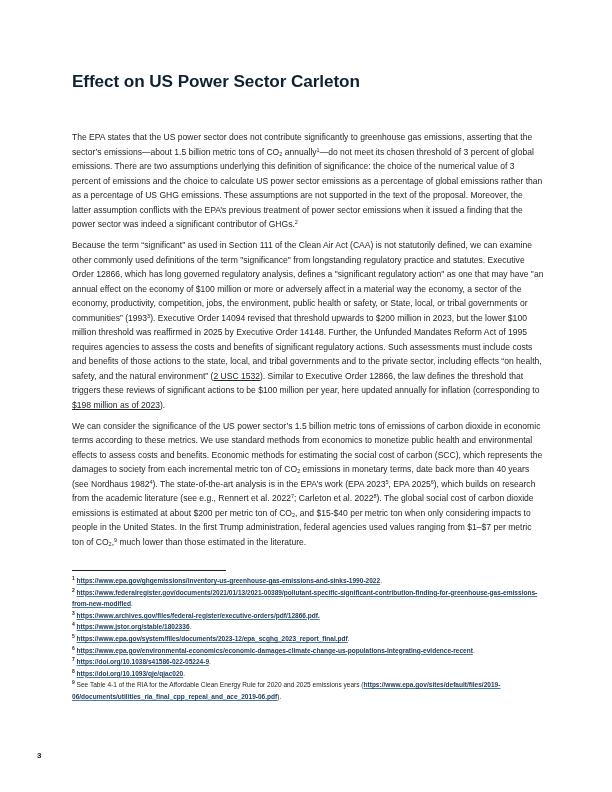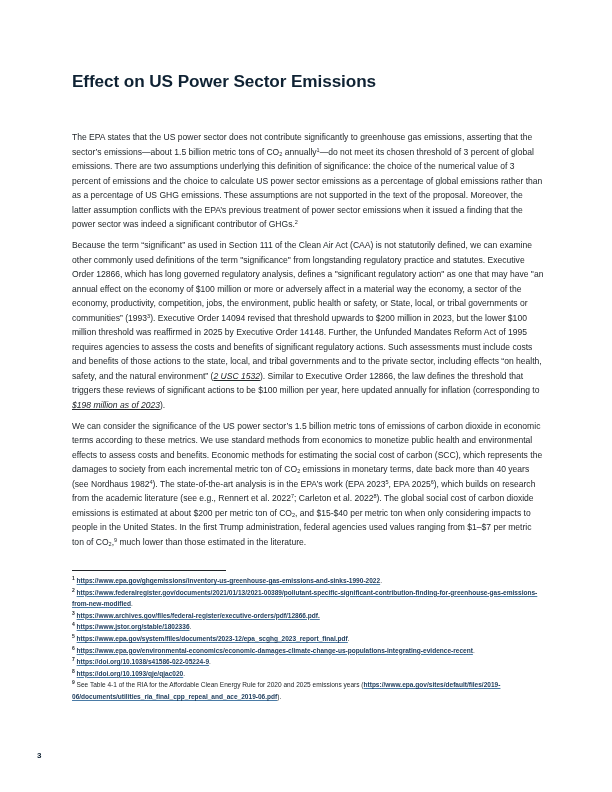--- a/index.html
+++ b/index.html
@@ -6,33 +6,33 @@
   body { width: 612px; height: 792px; position: relative; overflow: hidden;
          font-family: "Liberation Sans", sans-serif; color: #1f2328; }
   .page { position: absolute; left: 72px; top: 0; width: 470px; }
   h1 { position: absolute; top: 71px; left: 0; margin: 0; font-size: 17.2px; font-weight: 700;
        color: #0f2233; letter-spacing: -0.1px; white-space: nowrap; }
   .body-text { position: absolute; top: 130px; left: 0; width: 472px; font-size: 8.55px;
                line-height: 14.5px; color: #22272b; }
   .body-text p { margin: 0 0 6.5px 0; }
   sup { font-size: 5.5px; vertical-align: 3.2px; line-height: 0; }
   sub { font-size: 5.5px; vertical-align: -1.2px; line-height: 0; }
-  a.inl { color: #22272b; text-decoration: underline; font-style: italic; }
+  a.inl { color: #22272b; text-decoration: underline; }
   .rule { position: absolute; top: 570px; left: 0; width: 154px; border-top: 1px solid #1f2328; }
   .notes { position: absolute; top: 575px; left: 0; width: 470px; font-size: 6.55px; line-height: 11.6px; color: #22272b; }
   .note { margin: 0; }
   .note a { color: #1b3a5a; font-weight: 700; text-decoration: underline; text-decoration-color: #4a7ba6; }
   .note sup { font-size: 5px; vertical-align: 2.6px; font-weight: 700; }
   .pagenum { position: absolute; left: 37px; top: 751px; font-size: 8px; font-weight: 700; color: #0f2233; }
 </style>
 </head>
 <body>
 
 <div class="page">
-  <h1>Effect on US Power Sector Emissions</h1>
+  <h1>Effect on US Power Sector Carleton</h1>
 
   <div class="body-text">
     <p><span>The EPA states that the US power sector does not contribute significantly to greenhouse gas emissions, asserting that the sector’s emissions—about 1.5 billion metric tons of CO</span><sub>2</sub><span> annually</span><sup>1</sup><span>—do not meet its chosen threshold of 3 percent of global emissions. There are two assumptions underlying this definition of significance: the choice of the numerical value of 3 percent of emissions and the choice to calculate US power sector emissions as a percentage of global emissions rather than as a percentage of US GHG emissions. These assumptions are not supported in the text of the proposal. Moreover, the latter assumption conflicts with the EPA’s previous treatment of power sector emissions when it issued a finding that the power sector was indeed a significant contributor of GHGs.</span><sup>2</sup></p>
 
     <p><span>Because the term “significant” as used in Section 111 of the Clean Air Act (CAA) is not statutorily defined, we can examine other commonly used definitions of the term "significance" from longstanding regulatory practice and statutes. Executive Order 12866, which has long governed regulatory analysis, defines a "significant regulatory action" as one that may have "an annual effect on the economy of $100 million or more or adversely affect in a material way the economy, a sector of the economy, productivity, competition, jobs, the environment, public health or safety, or State, local, or tribal governments or communities” (1993</span><sup>3</sup><span>). Executive Order 14094 revised that threshold upwards to $200 million in 2023, but the lower $100 million threshold was reaffirmed in 2025 by Executive Order 14148. Further, the Unfunded Mandates Reform Act of 1995 requires agencies to assess the costs and benefits of significant regulatory actions. Such assessments must include costs and benefits of those actions to the state, local, and tribal governments and to the private sector, including effects “on health, safety, and the natural environment” (</span><a class="inl">2 USC 1532</a><span>). Similar to Executive Order 12866, the law defines the threshold that triggers these reviews of significant actions to be $100 million per year, here updated annually for inflation (corresponding to </span><a class="inl">$198 million as of 2023</a><span>).</span></p>
 
     <p><span>We can consider the significance of the US power sector’s 1.5 billion metric tons of emissions of carbon dioxide in economic terms according to these metrics. We use standard methods from economics to monetize public health and environmental effects to assess costs and benefits. Economic methods for estimating the social cost of carbon (SCC), which represents the damages to society from each incremental metric ton of CO</span><sub>2</sub><span> emissions in monetary terms, date back more than 40 years (see Nordhaus 1982</span><sup>4</sup><span>). The state-of-the-art analysis is in the EPA’s work (EPA 2023</span><sup>5</sup><span>, EPA 2025</span><sup>6</sup><span>), which builds on research from the academic literature (see e.g., Rennert et al. 2022</span><sup>7</sup><span>; Carleton et al. 2022</span><sup>8</sup><span>). The global social cost of carbon dioxide emissions is estimated at about $200 per metric ton of CO</span><sub>2</sub><span>, and $15-$40 per metric ton when only considering impacts to people in the United States. In the first Trump administration, federal agencies used values ranging from $1–$7 per metric ton of CO</span><sub>2</sub><span>,</span><sup>9</sup><span> much lower than those estimated in the literature.</span></p>
   </div>
 
   <div class="rule"></div>

